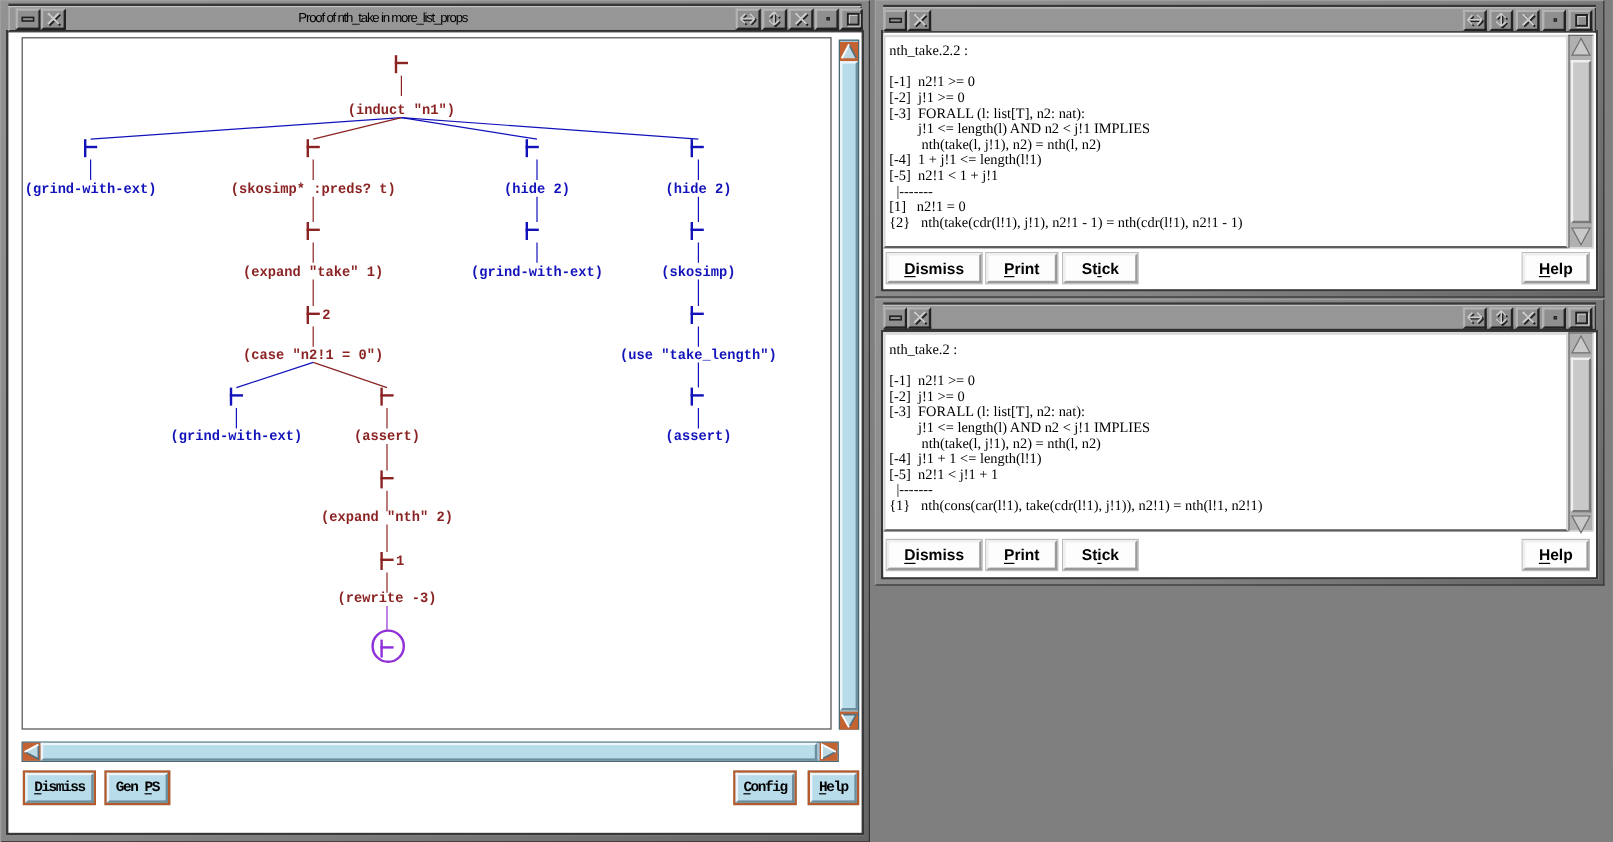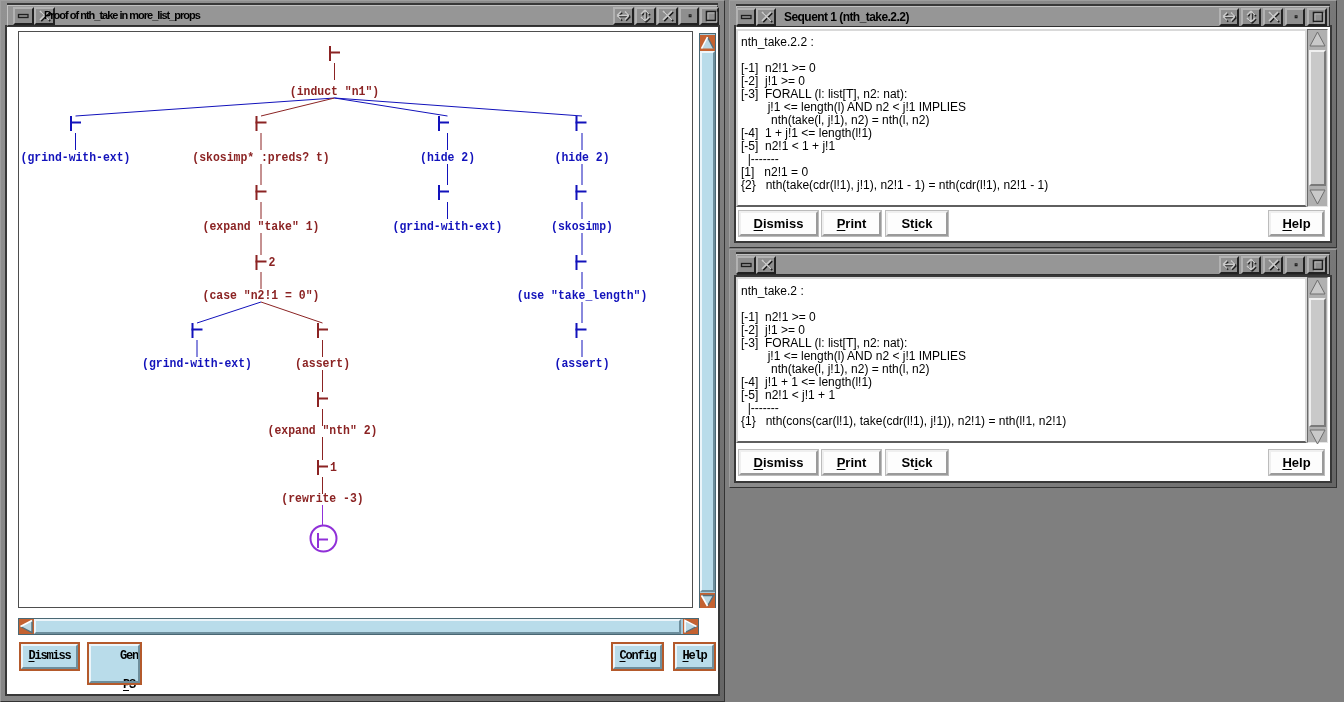--- a/index.html
+++ b/index.html
@@ -11,23 +11,23 @@
     border-top:1px solid #9e9e9e; border-left:1px solid #9e9e9e;
     border-bottom:1px solid #333333; border-right:1px solid #333333; }
   .inner-area { position:absolute; background:#ffffff;
     border:2px solid #383838; }
   .tbar { position:absolute; background:#969696; box-shadow:0 -2px 0 0 #383838;
     border-top:1px solid #c2c2c2; border-left:1px solid #c2c2c2;
     border-bottom:1px solid #2e2e2e; border-right:1px solid #2e2e2e; }
   .tbtn { position:absolute; background:#8f8f8f;
     border-top:2px solid #b2b2b2; border-left:2px solid #b2b2b2;
     border-bottom:2px solid #222222; border-right:2px solid #222222; }
-  .ttext { position:absolute; color:#000; font-weight:bold; font-size:12px;
-    letter-spacing:-0.55px; text-align:left; white-space:nowrap; }
-  pre.seqtext { position:absolute; font-family:Liberation Sans, sans-serif;
+  .ttext { position:absolute; color:#000; font-weight:normal; font-size:12px;
+    letter-spacing:-0.55px; text-align:center; white-space:nowrap; }
+  pre.seqtext { position:absolute; font-family:Liberation Serif, serif;
     font-size:12px; line-height:13px; color:#000; letter-spacing:0; }
   .gbtn { position:absolute; background:#fdfdfd; color:#000;
     border-top:2px solid #efefef; border-left:2px solid #efefef;
     border-bottom:2px solid #9a9a9a; border-right:2px solid #9a9a9a;
     box-shadow:0 0 0 1px #bcbcbc;
     font-weight:bold; font-size:13px; text-align:center; }
   .bbtn { position:absolute; background:#b9dcea; color:#000;
     font-family:"Liberation Mono", monospace; font-weight:bold; font-size:12px;
     letter-spacing:-1.2px; text-align:center; }
   .bbtn .ring { position:absolute; inset:0; border:2px solid #b45a2c; }
@@ -210,21 +210,21 @@
       <polyline points="13,1.5 13,13.5 1.5,7.5" fill="none" stroke="#54707c" stroke-width="1.4"></polyline>
       <polyline points="1.5,7.5 13,1.5" fill="none" stroke="#ffffff" stroke-width="1.6"></polyline>
     </svg>
     <svg class="abs" style="left:683px; top:619px;" width="15" height="15">
       <polygon points="2,1.5 13.5,7.5 2,13.5" fill="#bcd9e4"></polygon>
       <polyline points="2,1.5 13.5,7.5 2,13.5" fill="none" stroke="#54707c" stroke-width="1.4"></polyline>
       <polyline points="2,13.5 2,1.5 13.5,7.5" fill="none" stroke="#ffffff" stroke-width="1.6"></polyline>
     </svg>
 
   <div class="bbtn" style="left:19px; top:642px; width:61px; height:29px; line-height:29px;"><span class="ring"></span><span class="bev"></span><u>D</u>ismiss</div>
-  <div class="bbtn" style="left:87px; top:642px; width:55px; height:43px; line-height:29px;padding-left:29px;"><span class="ring"></span><span class="bev"></span>Gen <u>P</u>S</div>
+  <div class="bbtn" style="left:87px; top:642px; width:55px; height:29px; line-height:29px;"><span class="ring"></span><span class="bev"></span>Gen <u>P</u>S</div>
   <div class="bbtn" style="left:611px; top:642px; width:53px; height:29px; line-height:29px;"><span class="ring"></span><span class="bev"></span><u>C</u>onfig</div>
   <div class="bbtn" style="left:673px; top:642px; width:43px; height:29px; line-height:29px;"><span class="ring"></span><span class="bev"></span><u>H</u>elp</div>
 </div>
 
 <div class="win" id="seq1" style="left:729px; top:0; width:608px; height:248px;">
   <div class="frame-edge"></div>
   <div class="inner-area" style="left:5px; top:25px; width:598px; height:218px;"></div>
   <div class="tbar" style="left:7px; top:6px; width:594px; height:21px;"></div>
   <div class="tbtn" style="left:7px; top:8px; width:20px; height:18px;">
       <svg width="17" height="14" viewBox="0 0 17 14" style="position:absolute;left:0;top:0">
@@ -259,21 +259,20 @@
       <svg width="17" height="14" viewBox="0 0 17 14" style="position:absolute;left:0;top:0">
         <path d="M8.2,5.8 H10 V7.6 H8.2 Z" fill="none" stroke="#1f1f1f" stroke-width="1.1"></path>
       </svg>
     </div>
   <div class="tbtn" style="left:578px; top:8px; width:20px; height:18px;">
       <svg width="17" height="14" viewBox="0 0 17 14" style="position:absolute;left:0;top:0">
         <rect x="4.5" y="2.5" width="9" height="9" fill="none" stroke="#cbcbcb" stroke-width="1.6" transform="translate(1,1)"></rect>
         <rect x="4.5" y="2.5" width="9" height="9" fill="none" stroke="#1f1f1f" stroke-width="1.6"></rect>
       </svg>
     </div>
-  <div class="ttext" style="left:55px; top:10px; width:430px;">Sequent 1 (nth_take.2.2)</div>
 
   <div class="abs" style="left:7px; top:29px; width:571px; height:178px; background:#fff; border:2px solid #d9d9d9; border-bottom:2px solid #5f5f5f;"></div>
   <pre class="seqtext" style="left:12px; top:36px;">nth_take.2.2 :
 
 [-1]  n2!1 &gt;= 0
 [-2]  j!1 &gt;= 0
 [-3]  FORALL (l: list[T], n2: nat):
         j!1 &lt;= length(l) AND n2 &lt; j!1 IMPLIES
          nth(take(l, j!1), n2) = nth(l, n2)
 [-4]  1 + j!1 &lt;= length(l!1)

